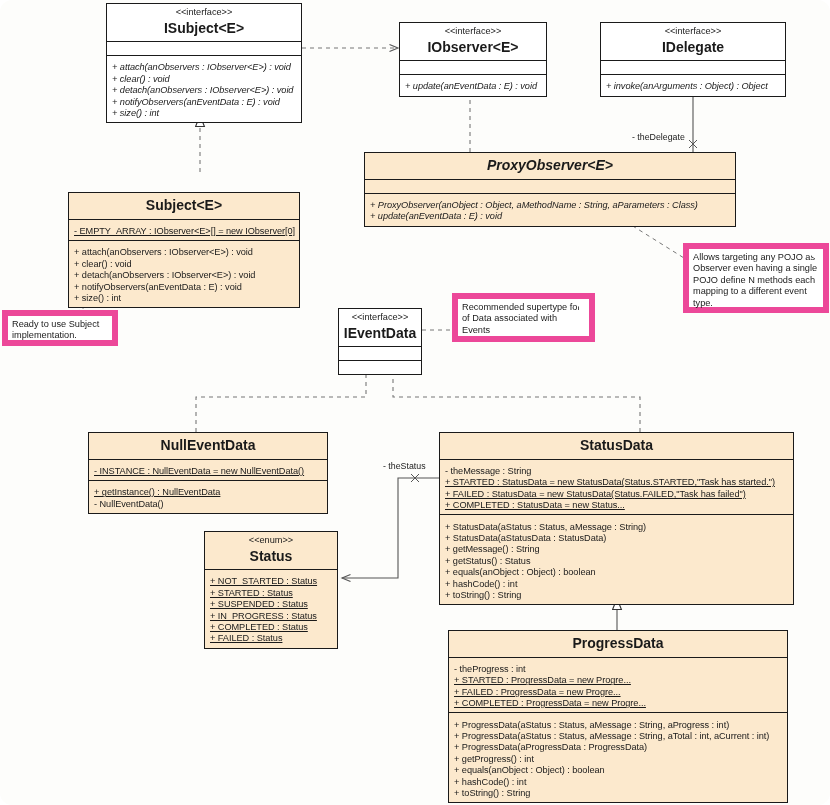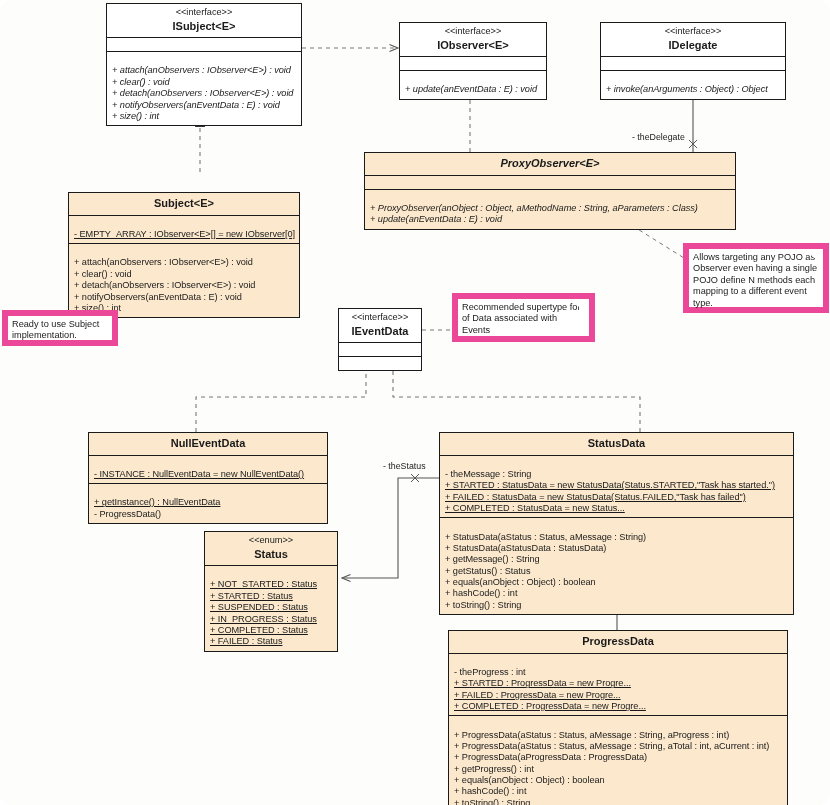--- a/index.html
+++ b/index.html
@@ -40,28 +40,28 @@
   }
   .hdr .stereo {
     display: block;
     font-size: 9.2px;
     font-weight: normal;
     line-height: 1.25;
   }
   .hdr .nm {
     display: block;
     font-weight: bold;
-    font-size: 11px;
+    font-size: 14px;
     line-height: 1.35;
   }
   .uml-iface .hdr .nm,
   .uml-iface .hdr .stereo { font-style: normal; }
   .sect {
     border-top: 1.4px solid #1a1a1a;
-    padding: 13px 4px 3px 5px;
+    padding: 6px 4px 3px 5px;
   }
   .sect.empty { padding: 3px 4px; min-height: 7px; }
   .row {
     white-space: nowrap;
     padding: 1.1px 0;
     letter-spacing: -0.05px;
   }
   .ital { font-style: italic; }
   .undl { text-decoration: underline; }
   .note {
@@ -217,21 +217,21 @@
 
   <div class="uml-class" style="left:88px; top:432px; width:240px;">
     <div class="hdr">
       <span class="nm">NullEventData</span>
     </div>
     <div class="sect">
       <div class="row undl">- INSTANCE : NullEventData = new NullEventData()</div>
     </div>
     <div class="sect">
       <div class="row undl">+ getInstance() : NullEventData</div>
-      <div class="row">- ProgressData()</div>
+      <div class="row">- NullEventData()</div>
     </div>
   </div>
 
   <div class="uml-class" style="left:439px; top:432px; width:355px;">
     <div class="hdr">
       <span class="nm">StatusData</span>
     </div>
     <div class="sect">
       <div class="row">- theMessage : String</div>
       <div class="row undl">+ STARTED : StatusData = new StatusData(Status.STARTED,"Task has started.")</div>

